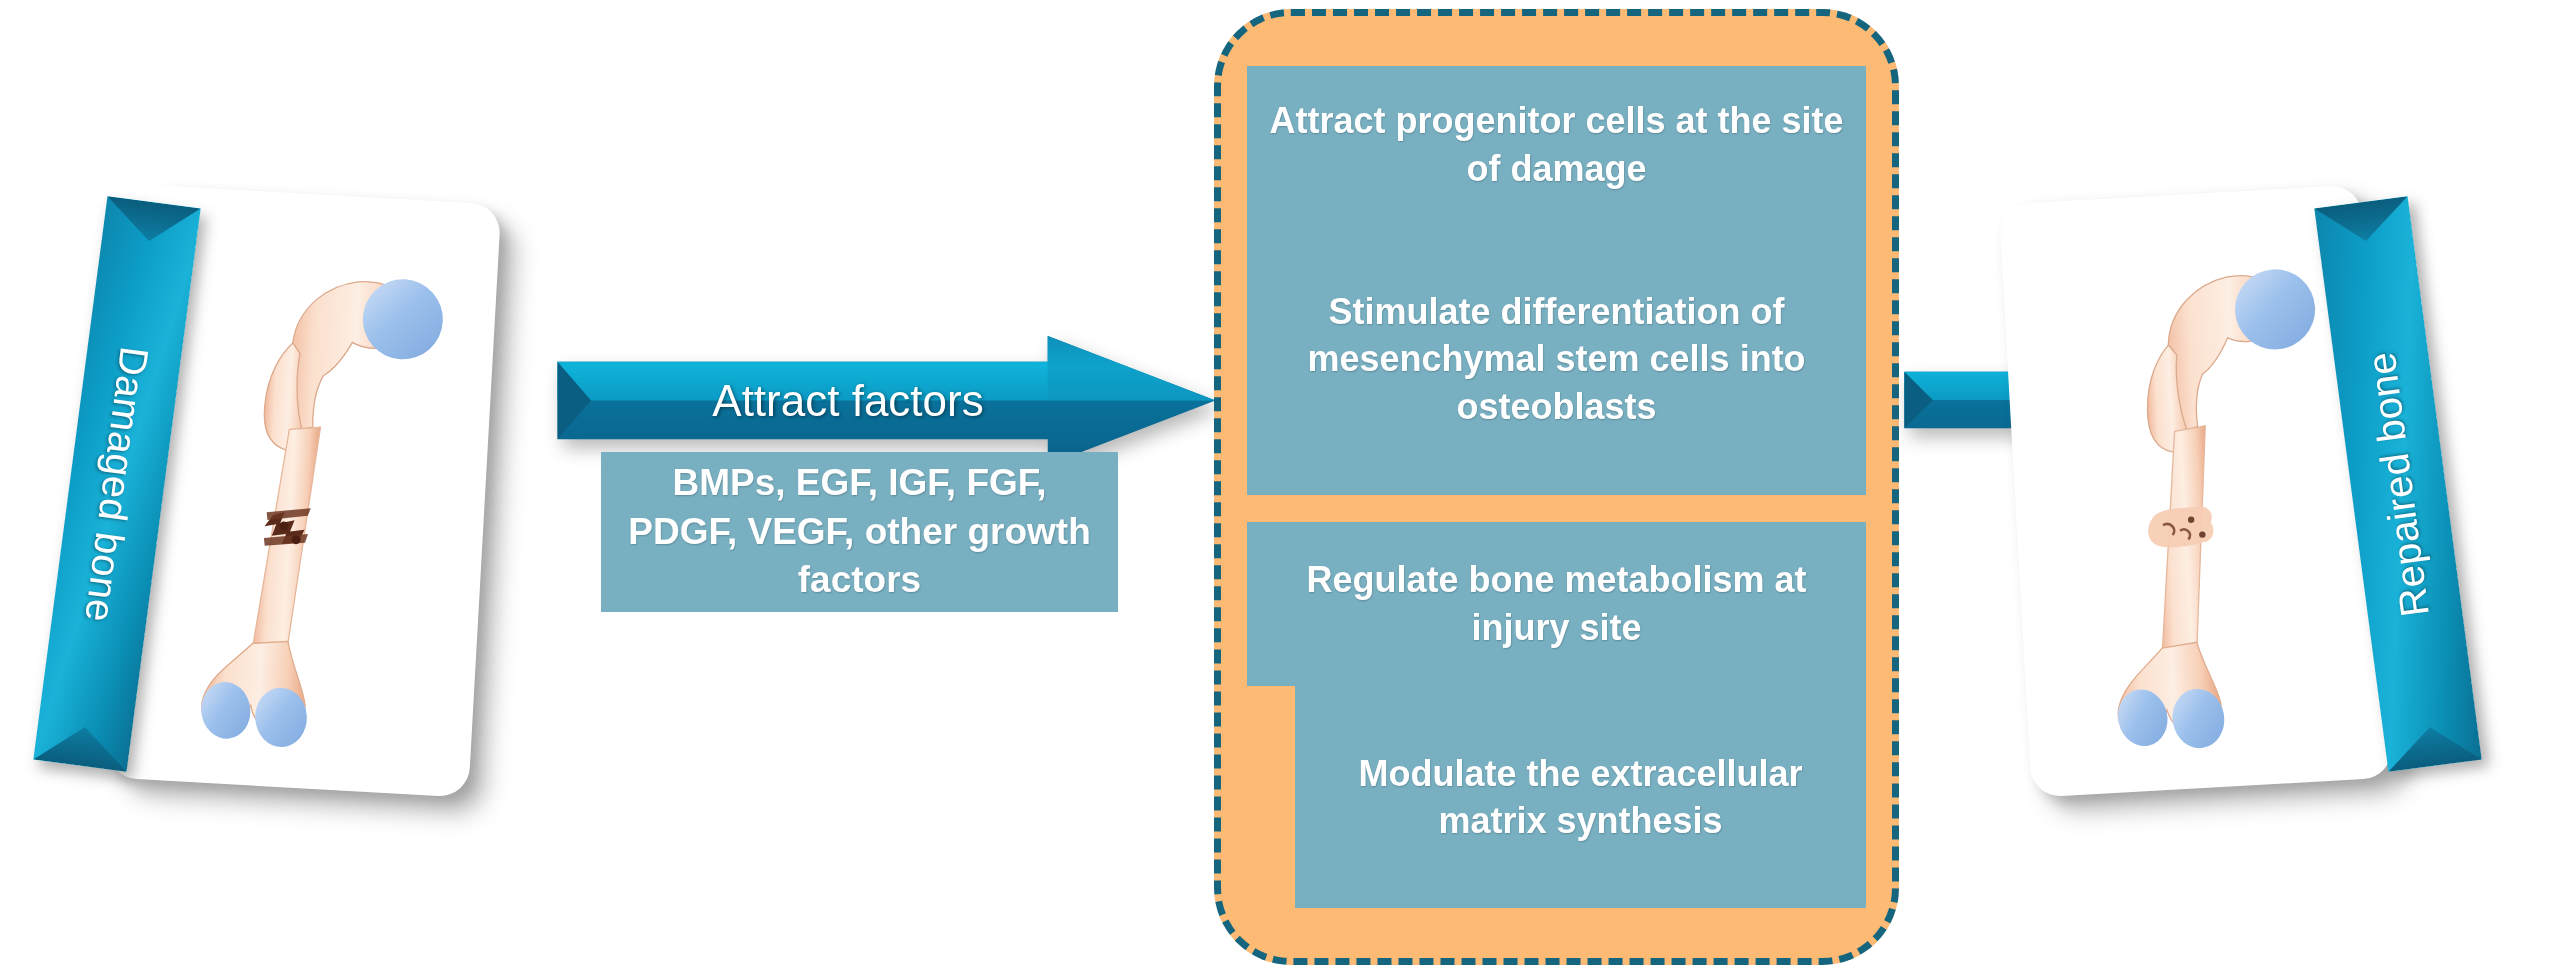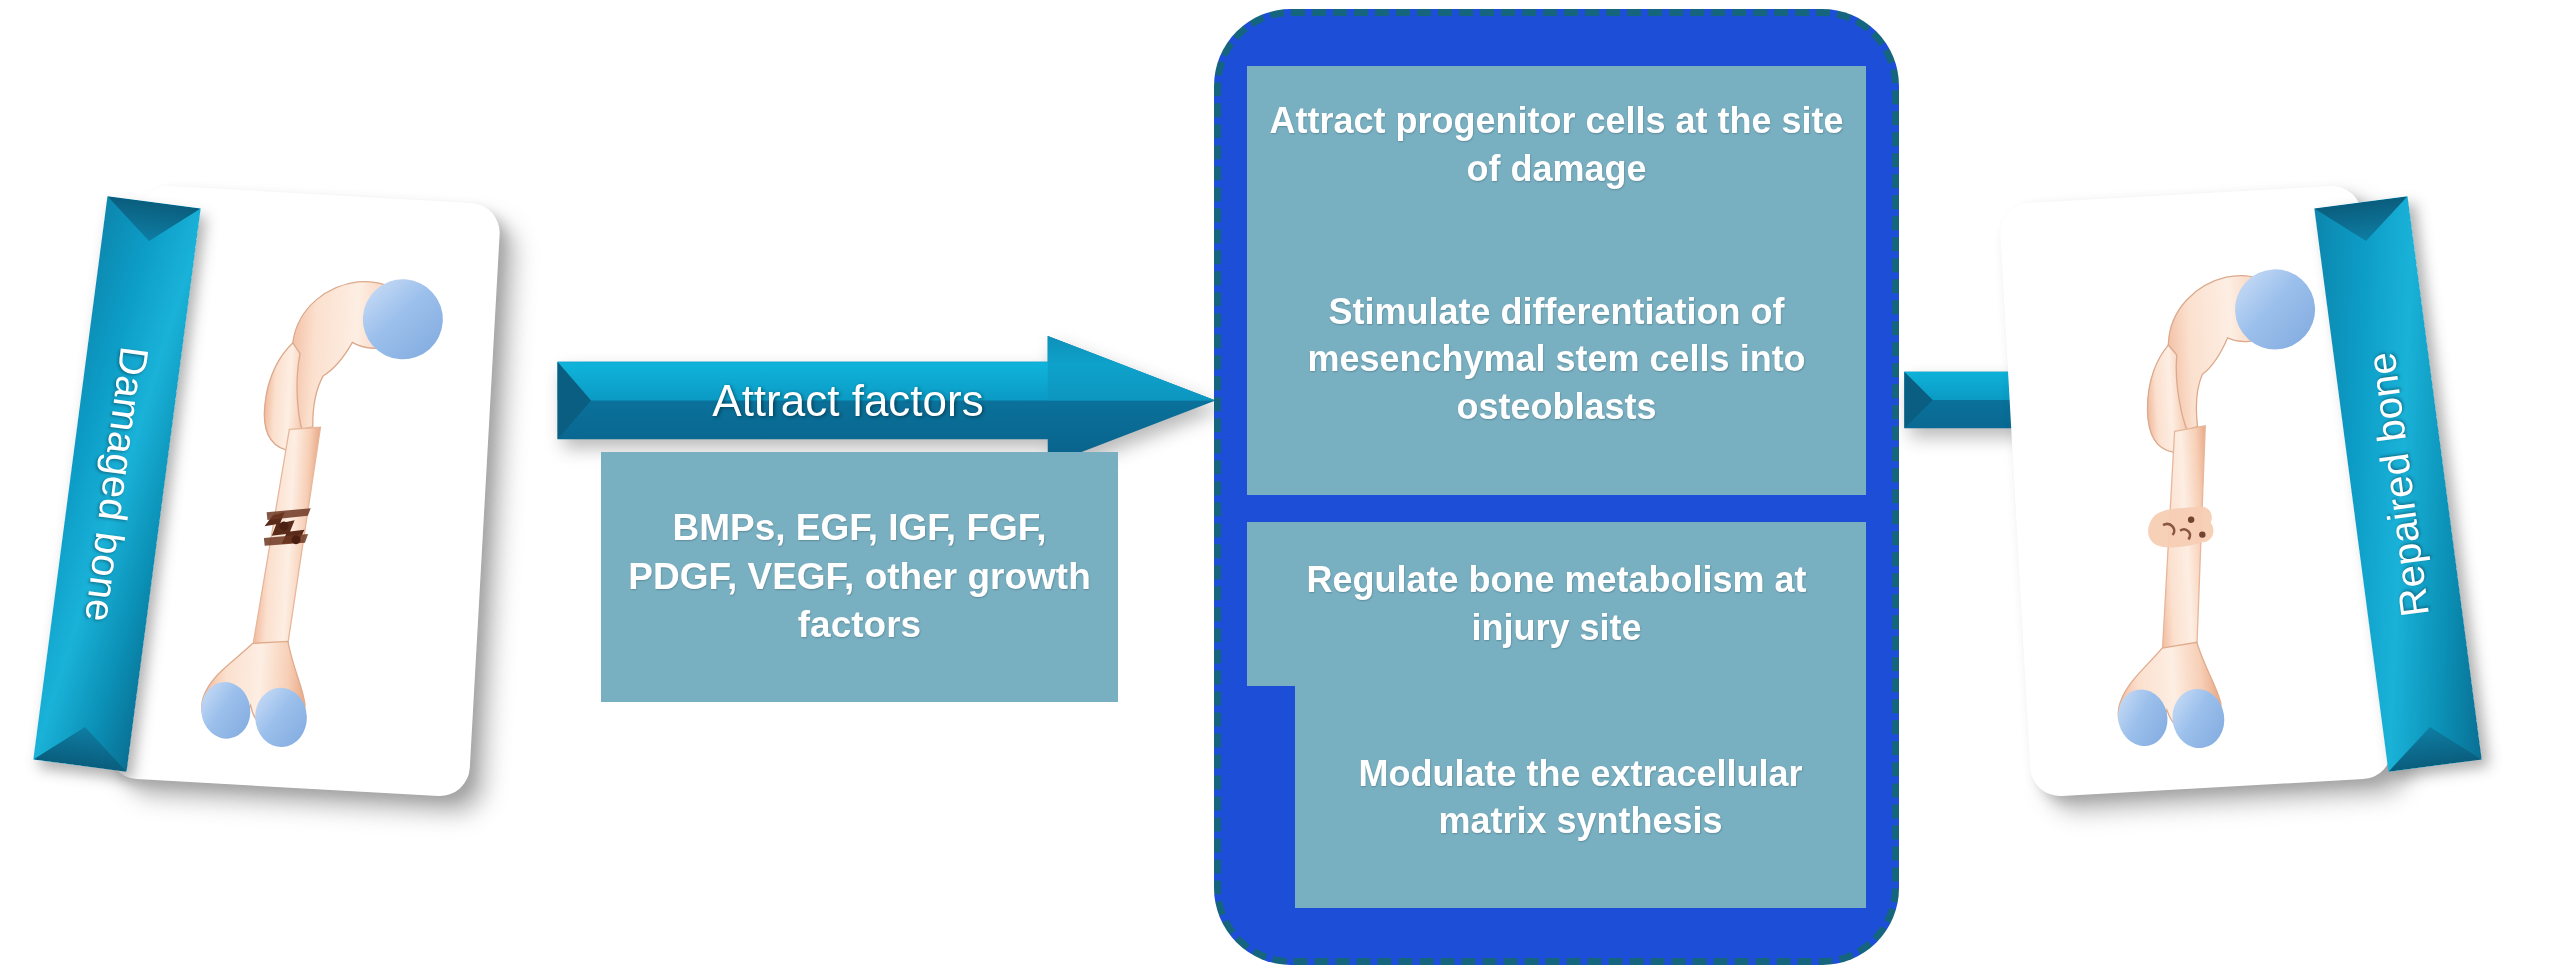--- a/index.html
+++ b/index.html
@@ -54,34 +54,34 @@
     display:flex;align-items:center;justify-content:center;
     color:#ffffff;font-size:44px;font-weight:400;
     text-shadow:1.3px 1.3px 3.9px rgba(0,0,0,.45);
     pointer-events:none;padding-right:77px;
   }
   .arrow.gf{ left:557px; top:336px; width:659px; height:129px; }
   .arrow.out{ left:1904px; top:342px; width:207px; height:116px; }
 
   
   .infobox{
-    position:absolute;left:601px;top:452px;width:517px;height:250px;
+    position:absolute;left:601px;top:452px;width:517px;height:160px;
     background:#78b0c2;
     display:flex;align-items:center;
     padding:0 27px;box-sizing:border-box;
   }
   .infobox span{
     color:#ffffff;font-size:37px;font-weight:bold;line-height:1.32;
     text-align:center;text-shadow:0.6px 0.6px 1.9px rgba(0,0,0,.22);
   }
 
   
   .dashed-panel{
     position:absolute;left:1214px;top:9px;width:685px;height:956px;
-    background:#1d4ed8;
+    background:#fdba74;
     border:7px dashed #16657f;
     border-radius:77px;
     box-sizing:border-box;
     padding:50px 26px 50px 26px;
     display:flex;flex-direction:column;justify-content:space-between;
   }
   .fx-box{
     background:#78b0c2;
     display:flex;align-items:center;justify-content:center;
     padding:6.5px 22px;box-sizing:border-box;

